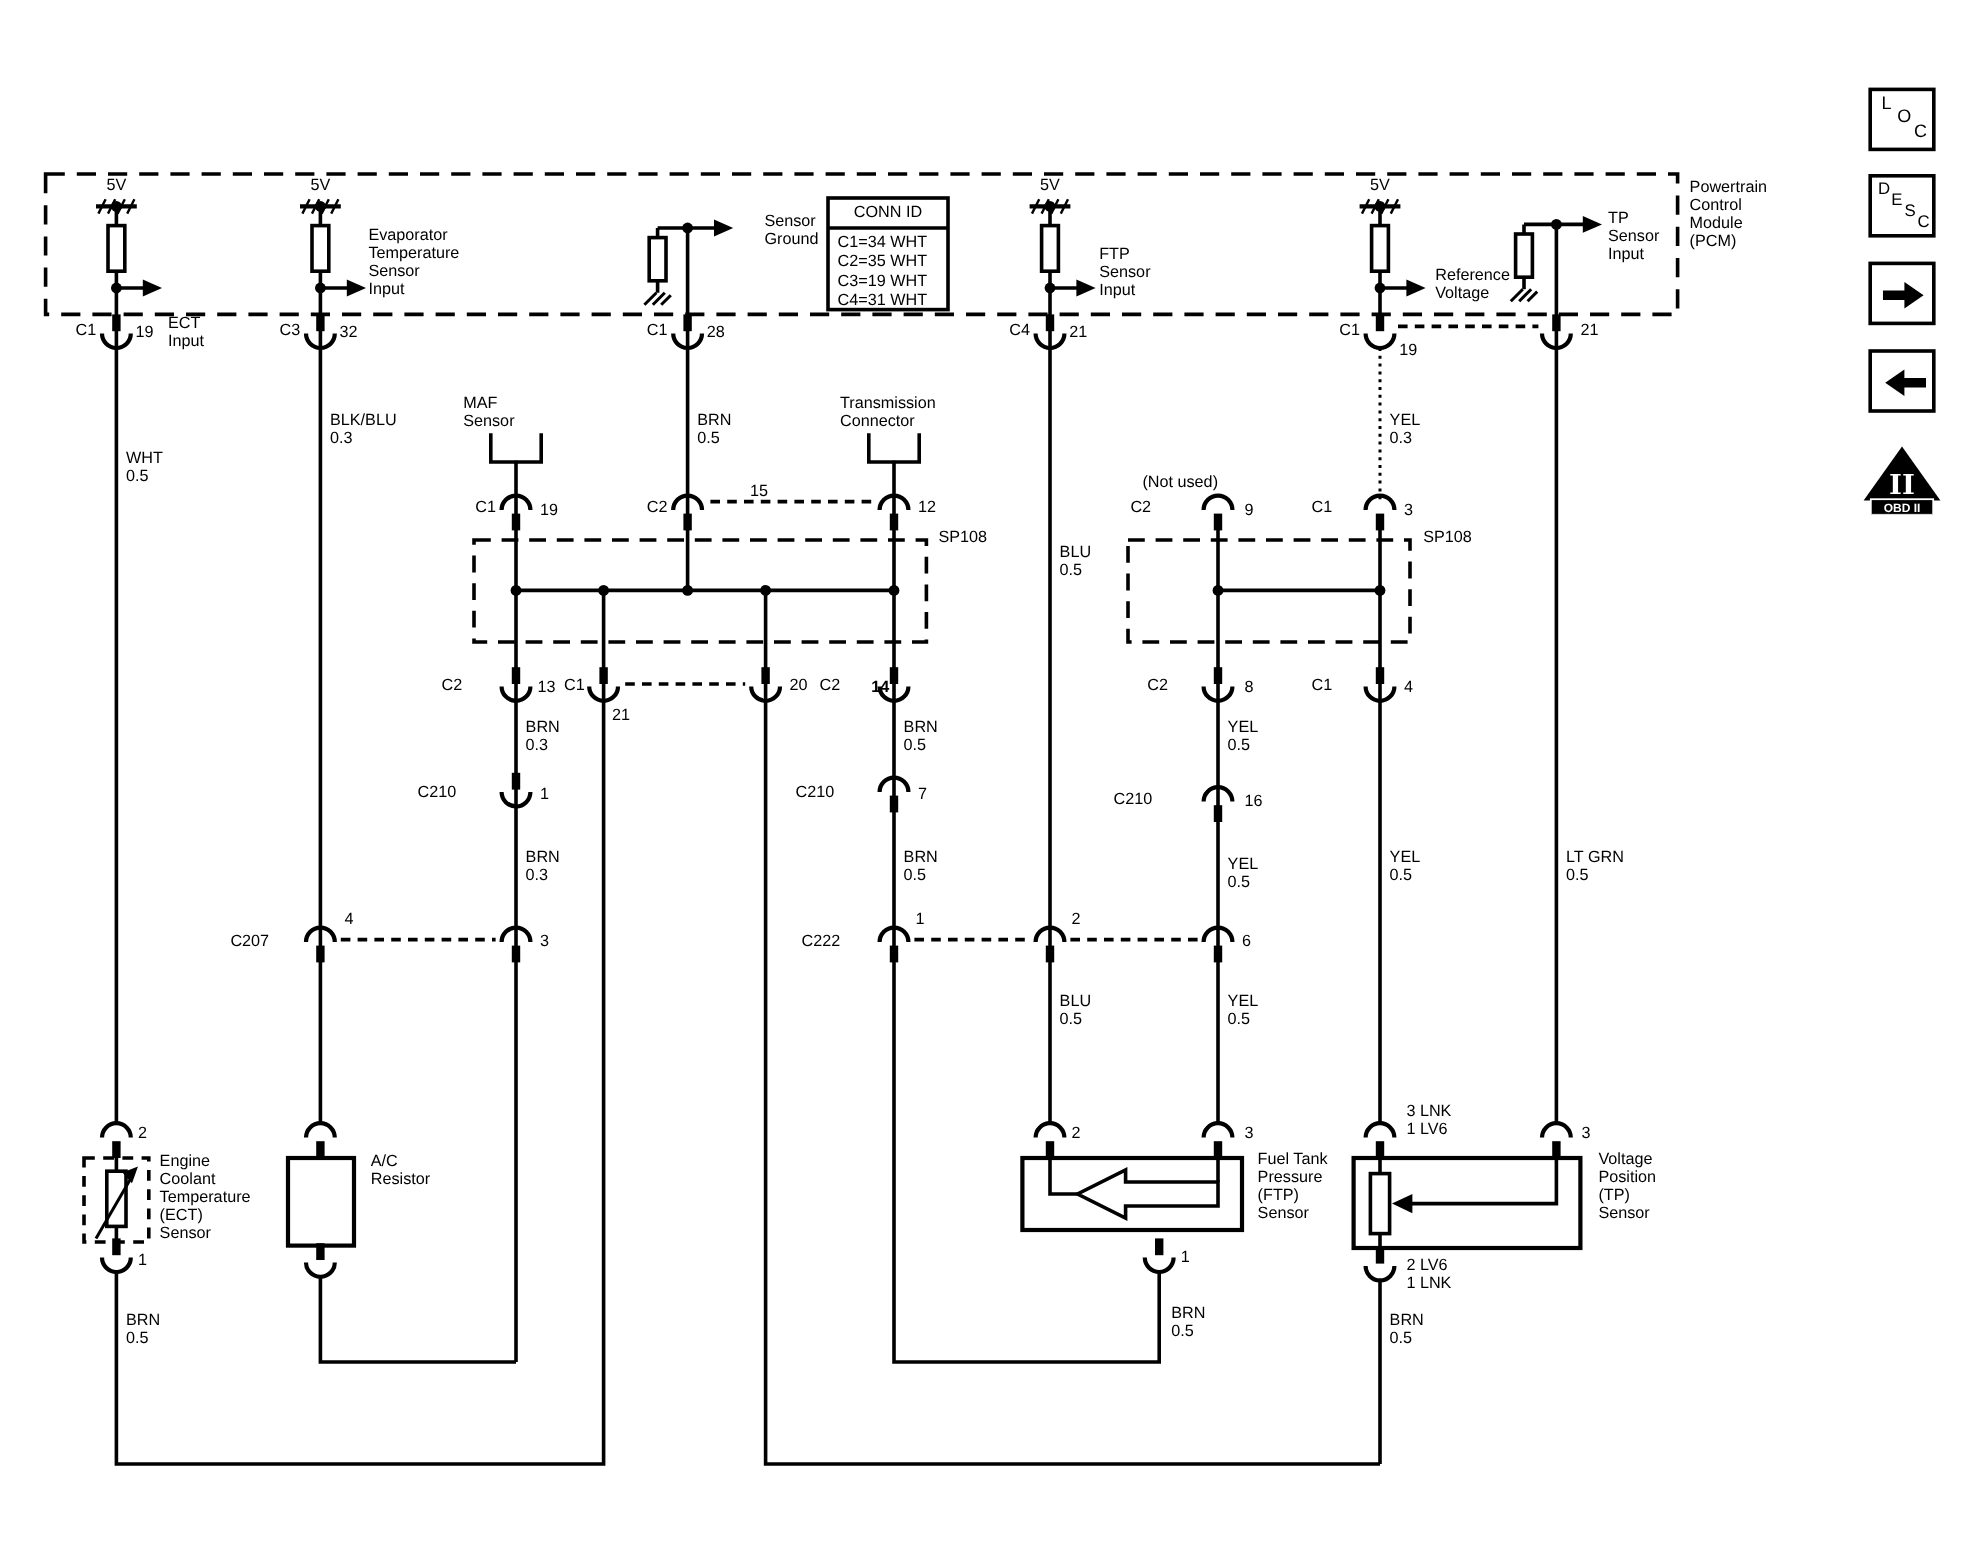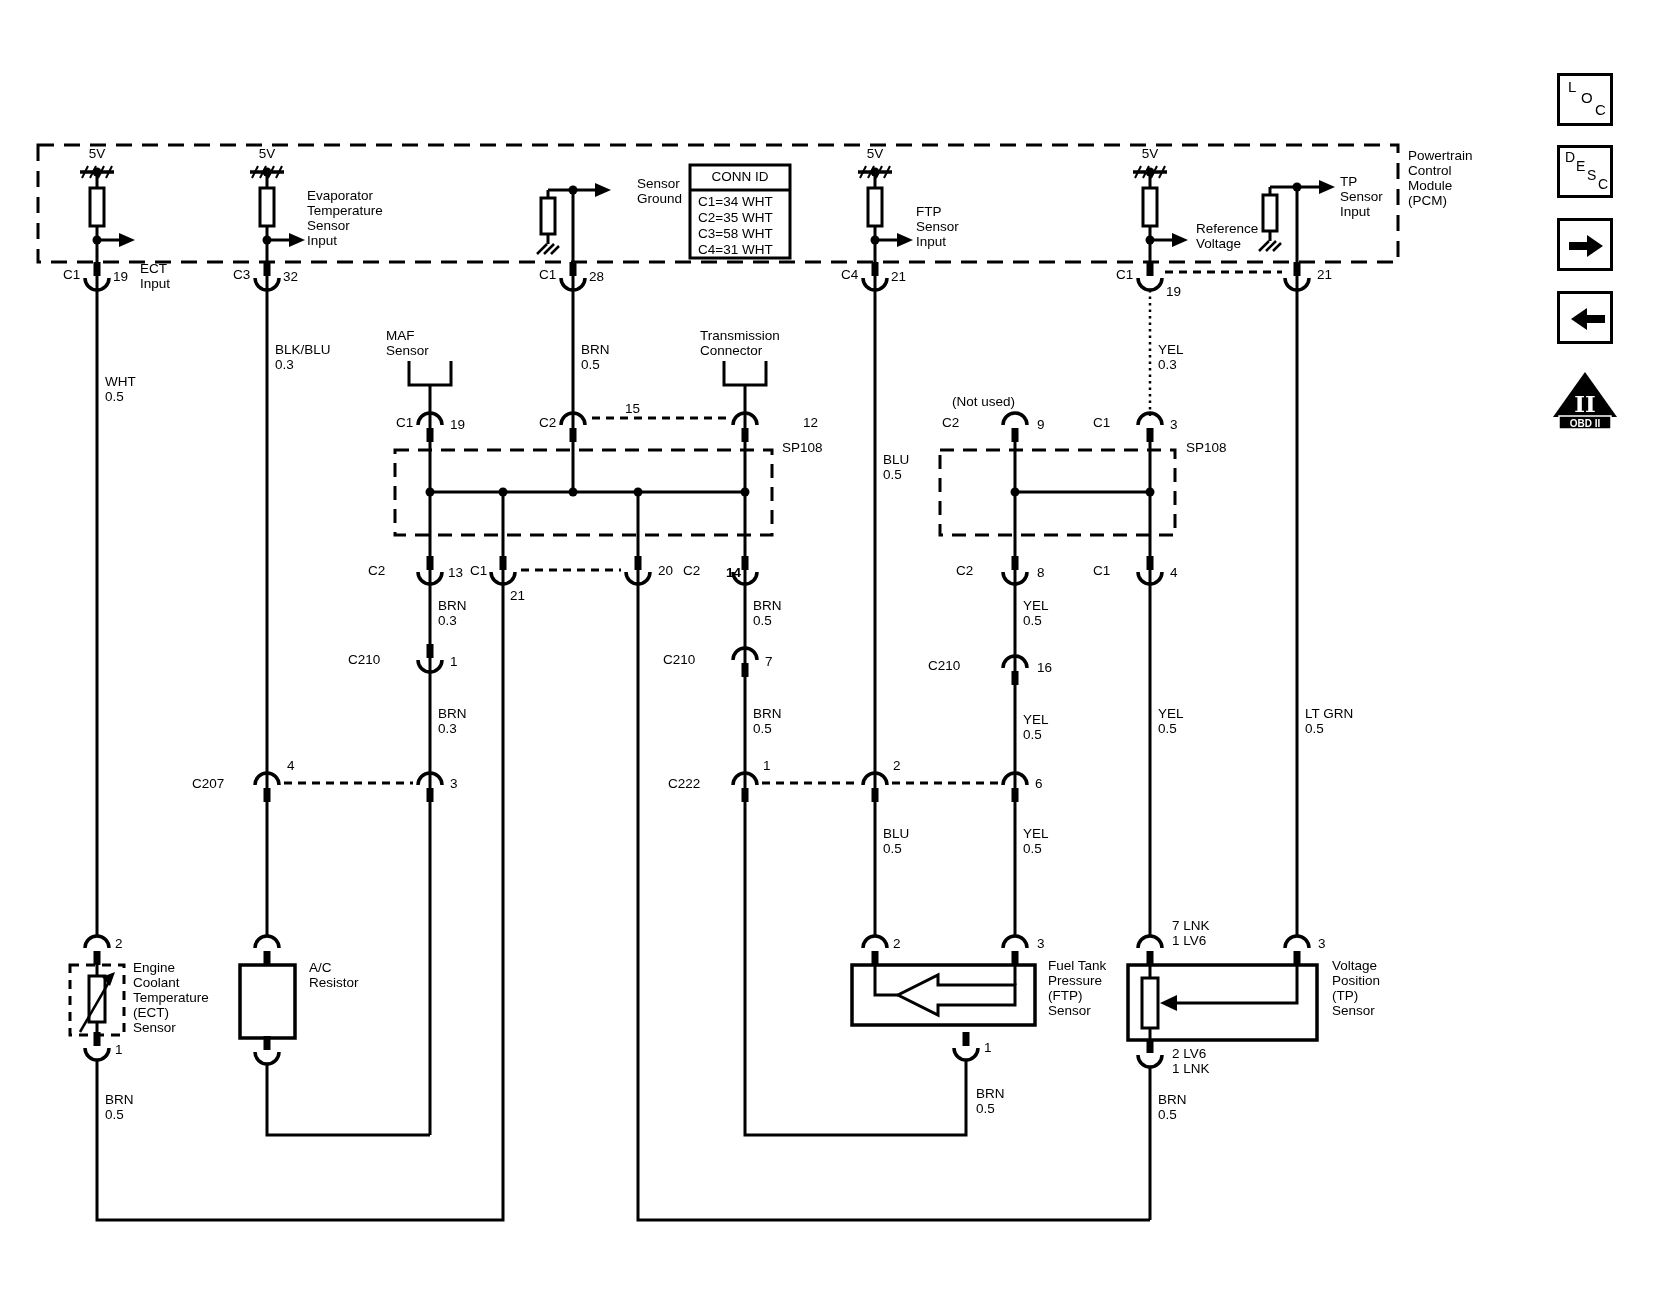--- a/index.html
+++ b/index.html
@@ -289,21 +289,21 @@
 Input</div>
       <div class="lbl" style="left: 233px; top: 267px;">C3</div>
       <div class="lbl" style="left: 283px; top: 269px;">32</div>
       <div class="lbl" style="left: 637px; top: 176px;">Sensor
 Ground</div>
       <div class="lbl" style="left: 539px; top: 267px;">C1</div>
       <div class="lbl" style="left: 589px; top: 269px;">28</div>
       <div class="lbl center" style="left: 740px; top: 169px;">CONN ID</div>
       <div class="lbl" style="left: 698px; top: 194px;">C1=34 WHT</div>
       <div class="lbl" style="left: 698px; top: 210px;">C2=35 WHT</div>
-      <div class="lbl" style="left: 698px; top: 226px;">C3=58 WHT</div>
+      <div class="lbl" style="left: 698px; top: 226px;">C3=19 WHT</div>
       <div class="lbl" style="left: 698px; top: 242px;">C4=31 WHT</div>
       <div class="lbl center" style="left: 875px; top: 146px;">5V</div>
       <div class="lbl" style="left: 916px; top: 204px;">FTP
 Sensor
 Input</div>
       <div class="lbl" style="left: 841px; top: 267px;">C4</div>
       <div class="lbl" style="left: 891px; top: 269px;">21</div>
       <div class="lbl center" style="left: 1150px; top: 146px;">5V</div>
       <div class="lbl" style="left: 1196px; top: 221px;">Reference
 Voltage</div>
@@ -333,21 +333,21 @@
 0.5</div>
       <div class="lbl" style="left: 952px; top: 394px;">(Not used)</div>
       <div class="lbl" style="left: 942px; top: 415px;">C2</div>
       <div class="lbl" style="left: 1037px; top: 417px;">9</div>
       <div class="lbl" style="left: 1093px; top: 415px;">C1</div>
       <div class="lbl" style="left: 1170px; top: 417px;">3</div>
       <div class="lbl" style="left: 396px; top: 415px;">C1</div>
       <div class="lbl" style="left: 450px; top: 417px;">19</div>
       <div class="lbl" style="left: 539px; top: 415px;">C2</div>
       <div class="lbl" style="left: 585px; top: 401px; margin-left: 40px;">15</div>
-      <div class="lbl" style="left: 765px; top: 415px; margin-left: 38px;">12</div>
+      <div class="lbl" style="left: 765px; top: 415px;">12</div>
       <div class="lbl" style="left: 782px; top: 440px;">SP108</div>
       <div class="lbl" style="left: 1186px; top: 440px;">SP108</div>
       <div class="lbl" style="left: 368px; top: 563px;">C2</div>
       <div class="lbl" style="left: 448px; top: 565px;">13</div>
       <div class="lbl" style="left: 470px; top: 563px;">C1</div>
       <div class="lbl" style="left: 510px; top: 588px;">21</div>
       <div class="lbl" style="left: 658px; top: 563px;">20</div>
       <div class="lbl" style="left: 683px; top: 563px;">C2</div>
       <div class="lbl" style="left: 726px; top: 565px; font-weight: bold;">14</div>
       <div class="lbl" style="left: 956px; top: 563px;">C2</div>
@@ -395,21 +395,21 @@
 Sensor</div>
       <div class="lbl" style="left: 115px; top: 1042px;">1</div>
       <div class="lbl" style="left: 309px; top: 960px;">A/C
 Resistor</div>
       <div class="lbl" style="left: 893px; top: 936px;">2</div>
       <div class="lbl" style="left: 1037px; top: 936px;">3</div>
       <div class="lbl" style="left: 1048px; top: 958px;">Fuel Tank
 Pressure
 (FTP)
 Sensor</div>
-      <div class="lbl" style="left: 1172px; top: 918px;">7 LNK
+      <div class="lbl" style="left: 1172px; top: 918px;">3 LNK
 1 LV6</div>
       <div class="lbl" style="left: 1318px; top: 936px;">3</div>
       <div class="lbl" style="left: 1332px; top: 958px;">Voltage
 Position
 (TP)
 Sensor</div>
       <div class="lbl" style="left: 984px; top: 1040px;">1</div>
       <div class="lbl" style="left: 1172px; top: 1046px;">2 LV6
 1 LNK</div>
       <div class="lbl" style="left: 976px; top: 1086px;">BRN

